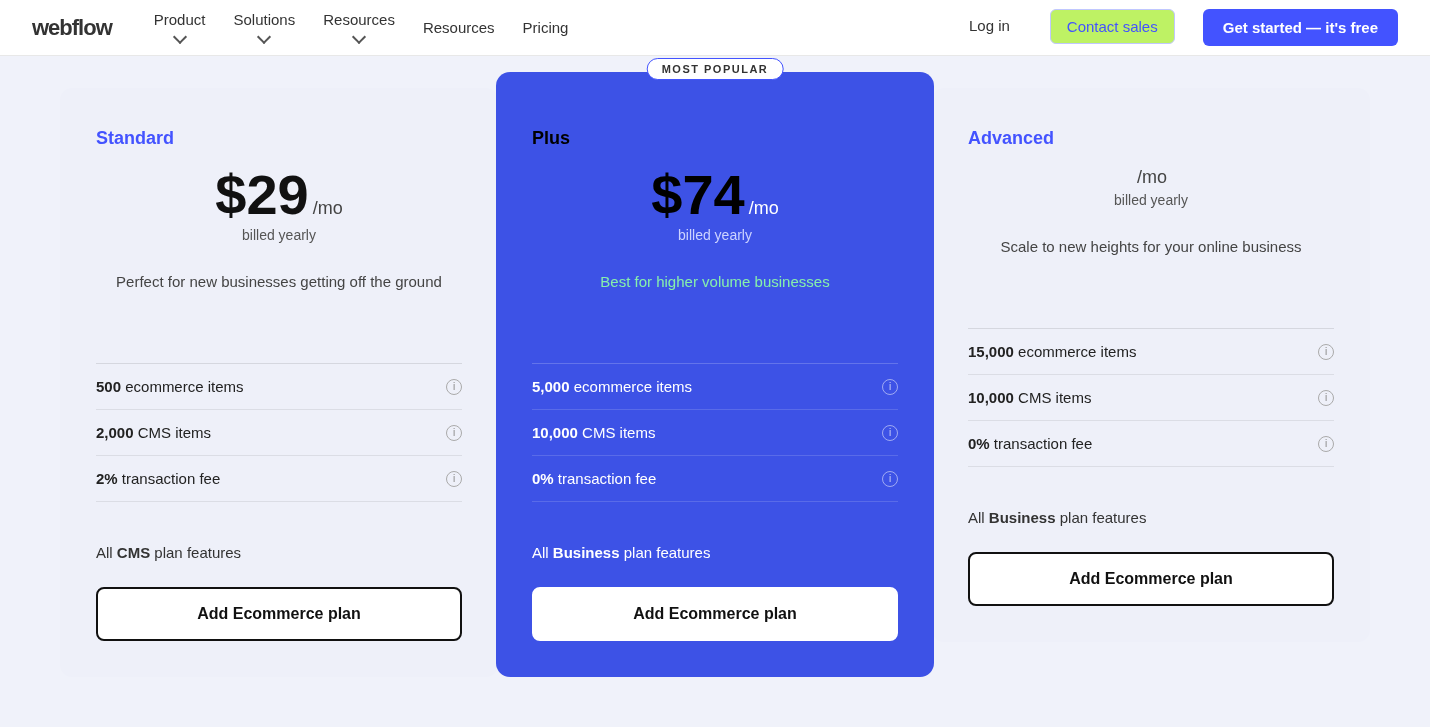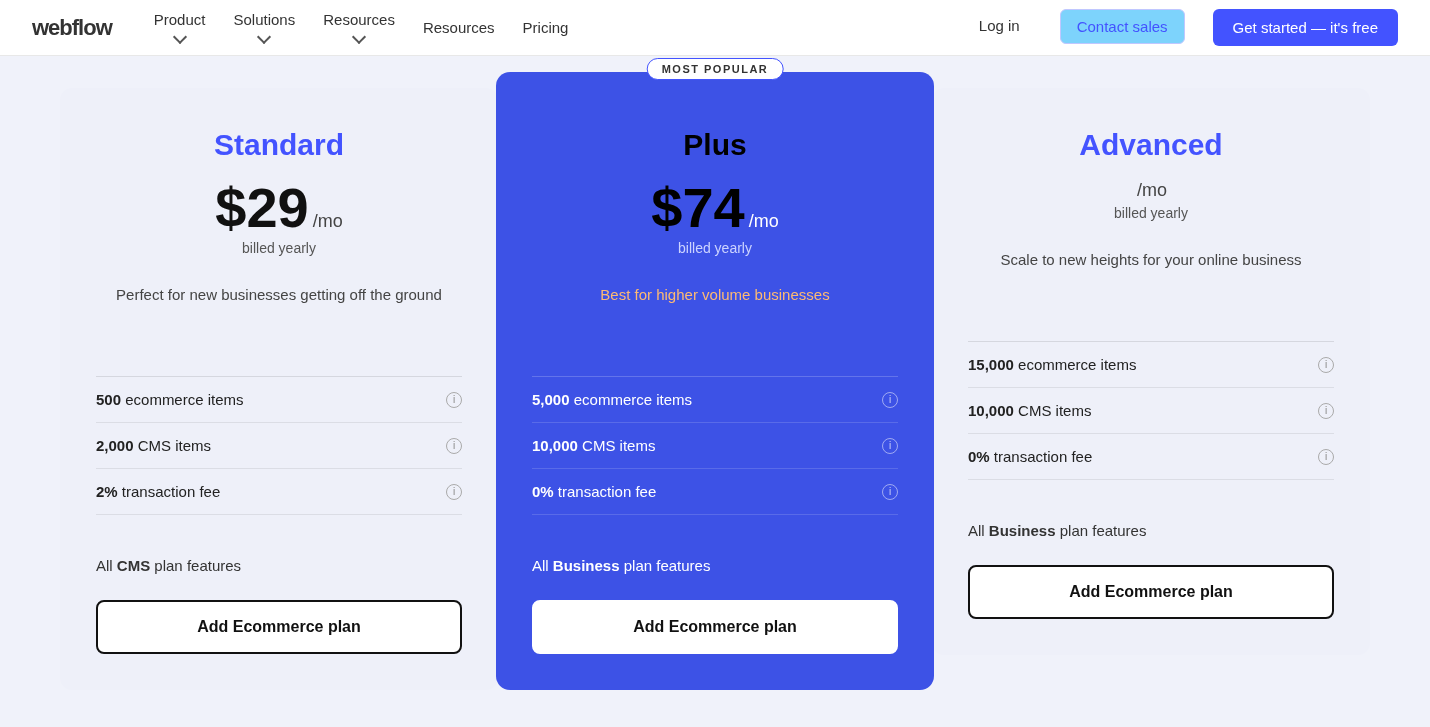--- a/index.html
+++ b/index.html
@@ -21,26 +21,26 @@
     .chevron {
       display: inline-block; width: 10px; height: 10px;
       border-right: 2px solid #555; border-bottom: 2px solid #555;
       transform: rotate(45deg); margin-bottom: 2px;
     }
     .nav-right { display: flex; align-items: flex-start; gap: 28px; }
     .btn-login { font-size: 15px; color: #333; cursor: pointer; padding: 8px 12px; }
     .btn-contact {
       font-size: 15px; color: #4353ff; cursor: pointer;
       border: 1.5px solid #c0c7ff; border-radius: 6px; padding: 8px 16px;
-      background: #7dd3fc;
+      background: #bef264;
     }
     .btn-getstarted {
       font-size: 15px; color: #fff; cursor: pointer;
       background: #4353ff; border: none; border-radius: 6px; padding: 10px 20px;
-      font-weight: 400;
+      font-weight: 700;
     }
 
     
     .pricing-section {
       background: #f0f2fa;
       padding: 32px 60px 60px;
       min-height: calc(100vh - 64px);
     }
     .cards-container {
       display: flex; gap: 0; justify-content: center; align-items: flex-start;
@@ -61,21 +61,21 @@
 
     
     .most-popular-badge {
       position: absolute; top: -14px; left: 50%; transform: translateX(-50%);
       background: #fff; border: 1.5px solid #4353ff; border-radius: 20px;
       padding: 4px 14px; font-size: 11px; font-weight: 700; color: #333;
       letter-spacing: 1.5px; white-space: nowrap;
     }
 
     .plan-name {
-      text-align: center; font-size: 30px; font-weight: 700;
+      font-size: 18px; font-weight: 700;
       margin-bottom: 18px;
     }
     .card-standard .plan-name, .card-advanced .plan-name { color: #4353ff; }
     .card-plus .plan-name { color: #000000; }
 
     .price-row {
       display: flex; align-items: baseline; justify-content: center; gap: 2px;
       margin-bottom: 4px;
     }
     .price-amount {
@@ -93,21 +93,21 @@
       text-align: center; font-size: 14px; margin-bottom: 28px;
     }
     .card-standard .billed-yearly, .card-advanced .billed-yearly { color: #555; }
     .card-plus .billed-yearly { color: #ccd3ff; }
 
     .plan-desc {
       text-align: center; font-size: 15px; line-height: 1.5;
       margin-bottom: 40px; min-height: 52px;
     }
     .card-standard .plan-desc, .card-advanced .plan-desc { color: #444; }
-    .card-plus .plan-desc { color: #fdba74; }
+    .card-plus .plan-desc { color: #86efac; }
 
     
     .features-list { list-style: none; border-top: 1px solid rgba(0,0,0,0.1); margin-bottom: 28px; }
     .card-plus .features-list { border-top-color: rgba(255,255,255,0.2); }
     .feature-item {
       display: flex; align-items: center; justify-content: space-between;
       padding: 14px 0; border-bottom: 1px solid rgba(0,0,0,0.08);
       font-size: 15px;
     }
     .card-plus .feature-item { border-bottom-color: rgba(255,255,255,0.15); }

